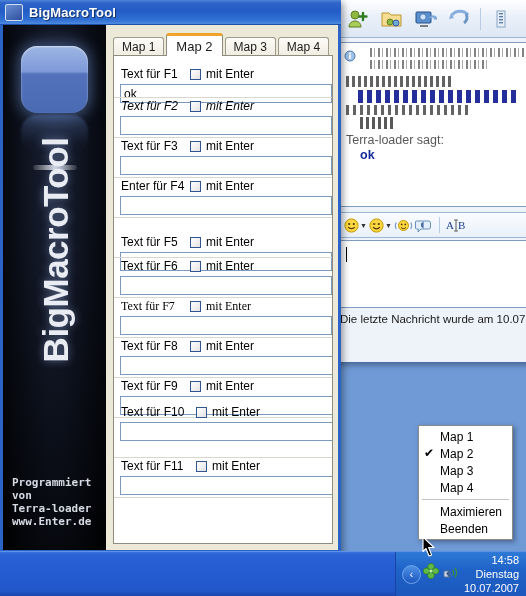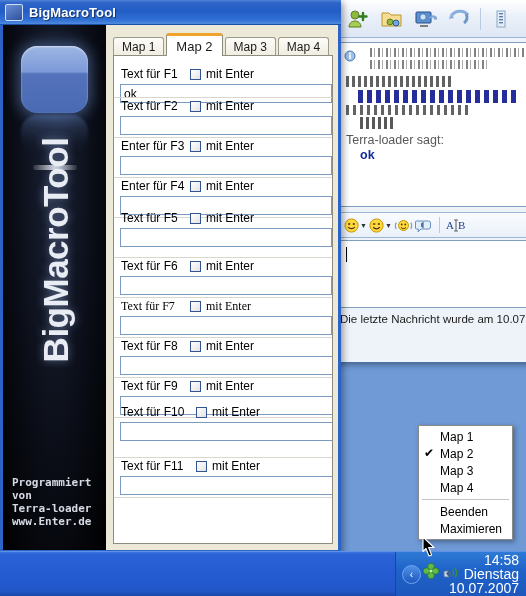--- a/index.html
+++ b/index.html
@@ -366,21 +366,21 @@
     color: #fff; font-size: 10px;
     display: flex; align-items: center; justify-content: center;
   }
   #tray-icons {
     position: absolute; left: 26px; top: 10px;
     display: flex; align-items: center; gap: 2px;
     font-size: 14px;
   }
   #clock {
     position: absolute; right: 7px; top: 1px;
-    color: #ffffff; font-size: 14px;
+    color: #ffffff; font-size: 11px;
     text-align: right; line-height: 14px;
   }
   #cursor {
     position: absolute; left: 422px; top: 536px;
     width: 14px; height: 22px; z-index: 80;
   }
 </style>
 </head>
 <body>
 
@@ -539,42 +539,42 @@
 
       <div id="tabpage">
 
       <div class="fgroup" style="top: 11px; width: 218px; height: 38px;">
             <div class="flabel">Text für F1</div>
             <div class="fcheckbox" style="left: 72px;"></div>
             <div class="fchecklabel" style="left: 88px;">mit Enter</div>
             <div class="ftext" style="width: 212px;">ok</div>
           </div>
           <div class="fdiv" style="top: 41px; width: 226px;"></div>
-          <div class="fgroup" style="top: 43px; width: 218px; height: 38px;">
+          <div class="fgroup" style="top: 43px; width: 218px; height: 38px; font-style: italic;">
             <div class="flabel">Text für F2</div>
             <div class="fcheckbox" style="left: 72px;"></div>
             <div class="fchecklabel" style="left: 88px;">mit Enter</div>
             <div class="ftext" style="width: 212px;"></div>
           </div>
           <div class="fdiv" style="top: 81px; width: 226px;"></div>
           <div class="fgroup" style="top: 83px; width: 218px; height: 38px;">
-            <div class="flabel">Enter für F3</div>
+            <div class="flabel">Text für F3</div>
             <div class="fcheckbox" style="left: 72px;"></div>
             <div class="fchecklabel" style="left: 88px;">mit Enter</div>
             <div class="ftext" style="width: 212px;"></div>
           </div>
           <div class="fdiv" style="top: 121px; width: 226px;"></div>
           <div class="fgroup" style="top: 123px; width: 218px; height: 38px;">
             <div class="flabel">Enter für F4</div>
             <div class="fcheckbox" style="left: 72px;"></div>
             <div class="fchecklabel" style="left: 88px;">mit Enter</div>
             <div class="ftext" style="width: 212px;"></div>
           </div>
           <div class="fdiv" style="top: 161px; width: 226px;"></div>
-          <div class="fgroup" style="top: 155px; width: 218px; height: 38px;">
+          <div class="fgroup" style="top: 179px; width: 218px; height: 38px;">
             <div class="flabel">Text für F5</div>
             <div class="fcheckbox" style="left: 72px;"></div>
             <div class="fchecklabel" style="left: 88px;">mit Enter</div>
             <div class="ftext" style="width: 212px;"></div>
           </div>
           <div class="fdiv" style="top: 201px; width: 226px;"></div>
           <div class="fgroup" style="top: 203px; width: 218px; height: 38px;">
             <div class="flabel">Text für F6</div>
             <div class="fcheckbox" style="left: 72px;"></div>
             <div class="fchecklabel" style="left: 88px;">mit Enter</div>
@@ -634,25 +634,25 @@
     <span class="check"></span>
     <span>Map 3</span>
   </div>
   <div class="ctxitem">
     <span class="check"></span>
     <span>Map 4</span>
   </div>
   <div class="ctxsep"></div>
   <div class="ctxitem">
     <span class="check"></span>
-    <span>Beenden</span>
+    <span>Maximieren</span>
   </div>
   <div class="ctxitem">
     <span class="check"></span>
-    <span>Maximieren</span>
+    <span>Beenden</span>
   </div>
 </div>
 
 <div id="taskbar">
   <div id="tray">
     <div id="tray-arrow">‹</div>
     <div id="tray-icons">
       <span>
         <svg width="18" height="18" viewBox="0 0 18 18">
           <g fill="#5dbb46" stroke="#2f7a22" stroke-width=".7">

